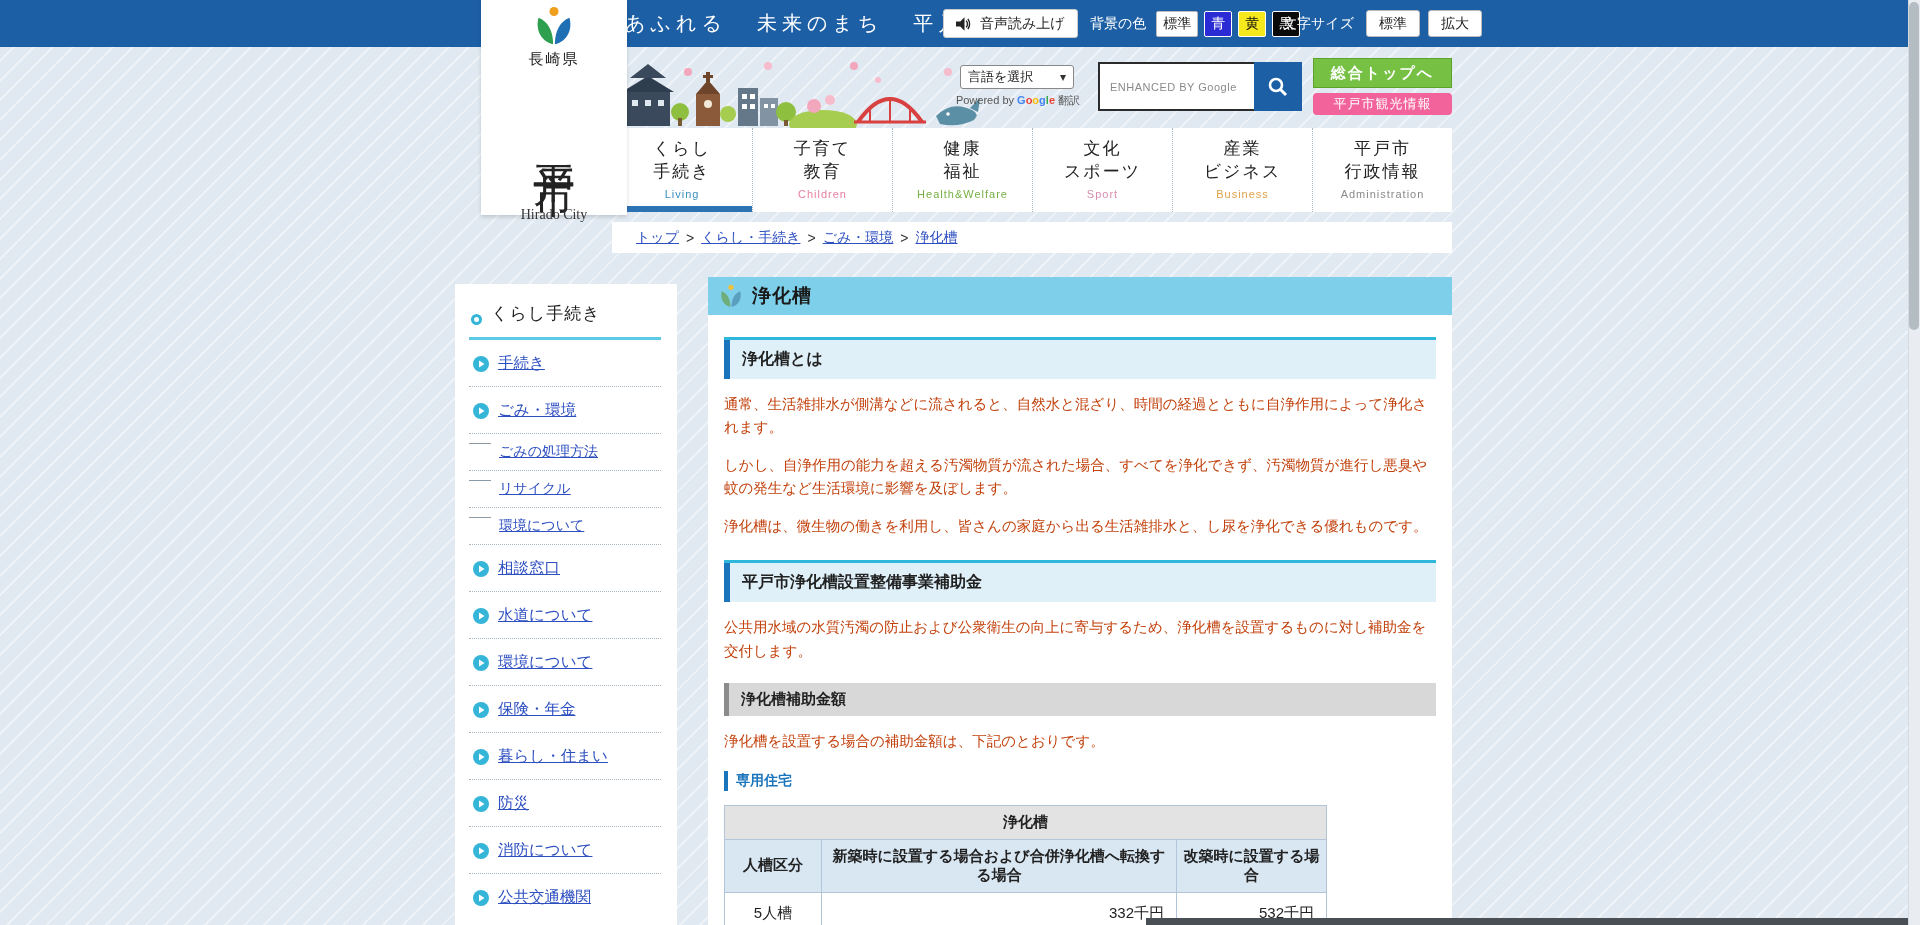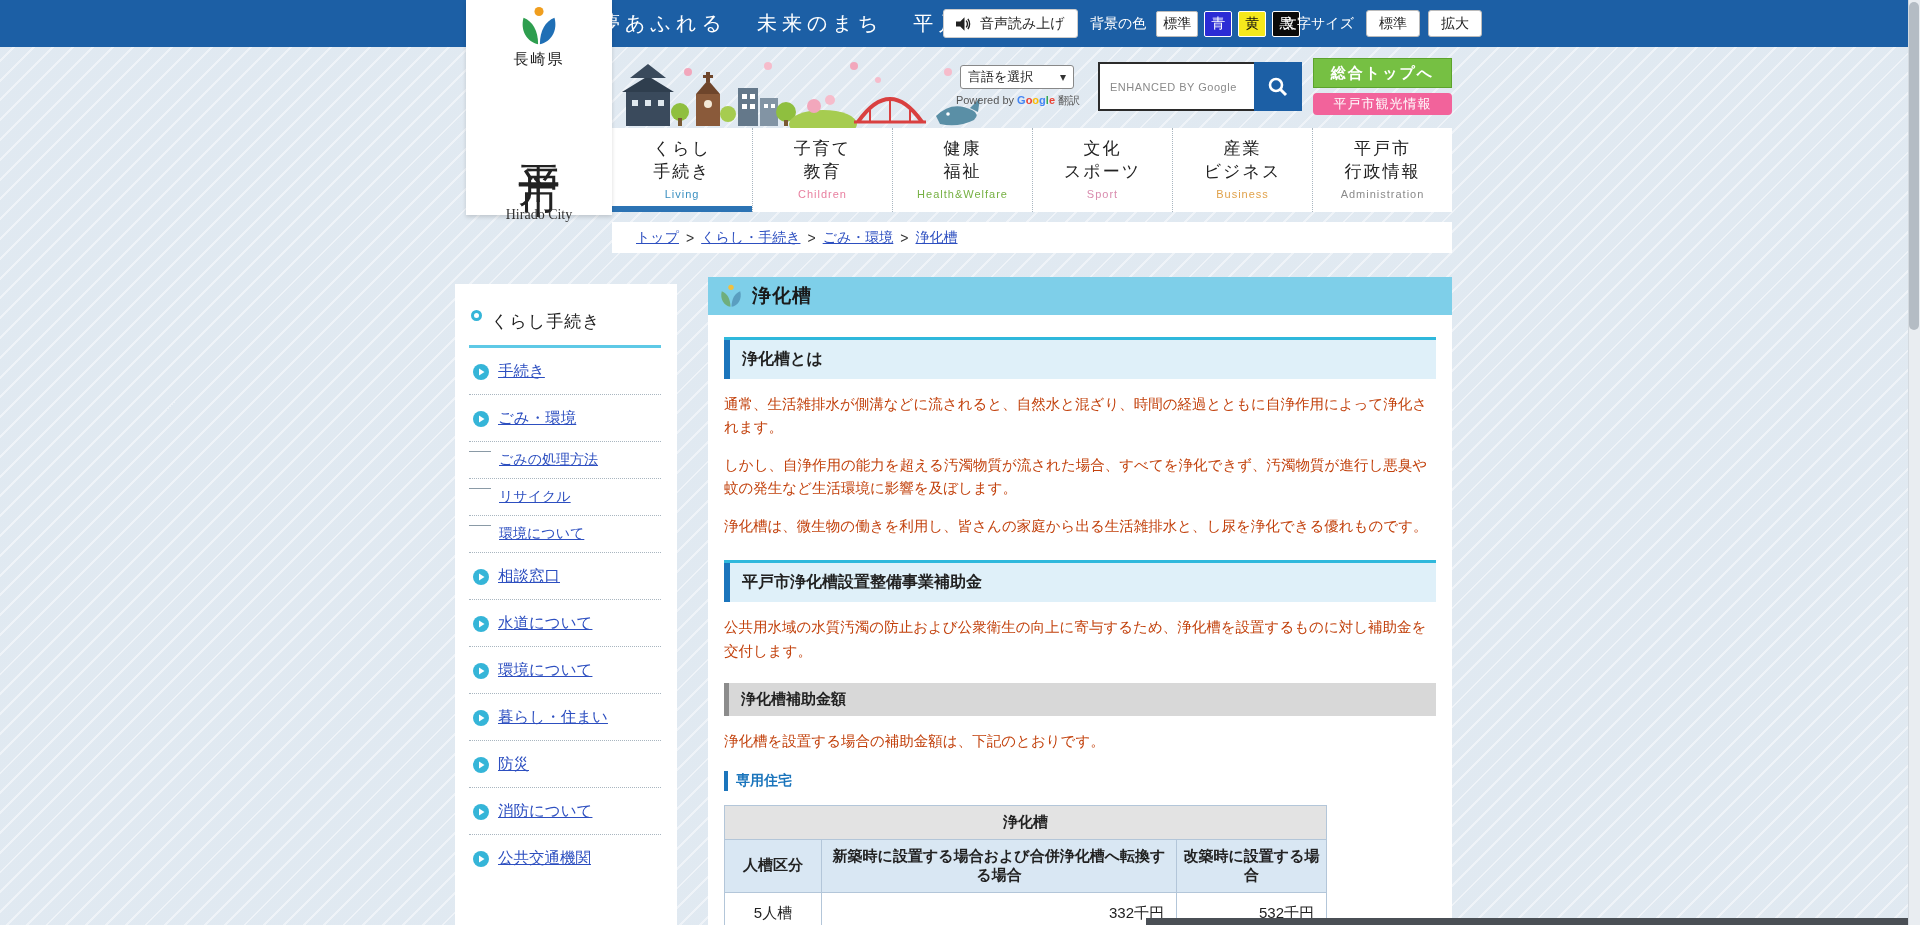--- a/index.html
+++ b/index.html
@@ -23,21 +23,21 @@
   .sq-std { background:#fff; color:#222; border-color:#bbb; }
   .sq-blue { background:#2b2bd5; color:#fff; }
   .sq-yellow { background:#f5e81c; color:#111; }
   .sq-black { background:#0a0a0a; color:#fff; }
   .fs-group { position:absolute; left:1283px; top:0; height:47px; display:flex; align-items:center; gap:8px; }
   .fs-btn { height:27px; padding:0 12px; background:#fff; color:#222; border:1px solid #bbb; border-radius:3px;
     display:flex; align-items:center; font-size:14px; cursor:pointer; }
   .spk { width:17px; height:14px; }
 
   
-  .logo-box { position:absolute; left:466px; top:0; width:146px; height:215px; background:#fff;
+  .logo-box { position:absolute; left:481px; top:0; width:146px; height:215px; background:#fff;
     box-shadow:0 2px 4px rgba(0,0,0,.15); text-align:center; z-index:5; }
   .logo-mark { margin:6px auto 0; width:44px; height:40px; }
   .logo-pref { font-family:"Liberation Serif","DejaVu Serif",serif; font-size:15px; color:#222; letter-spacing:2px; }
   .logo-city { margin:2px auto 0; writing-mode:vertical-rl; font-family:"Liberation Serif","DejaVu Serif",serif;
     font-size:42px; color:#222; line-height:1; letter-spacing:4px; height:134px; }
   .logo-en { font-family:"Liberation Serif","DejaVu Serif",serif; font-size:14px; color:#333; margin-top:2px; }
 
   
   .illustration { position:absolute; left:618px; top:50px; width:372px; height:78px; }
   .lang-select { position:absolute; left:960px; top:65px; width:114px; height:24px; background:#fff; border:1px solid #888;
@@ -70,21 +70,21 @@
   .en-sport{color:#d98cae}.en-business{color:#e0a14a}.en-admin{color:#8a8a8a}
   .nav-item.active::after { content:""; position:absolute; left:0; bottom:0; width:140px; height:6px; background:#2c73b4; }
 
   
   .breadcrumb { position:absolute; left:612px; top:222px; width:840px; height:31px; background:#fff;
     display:flex; align-items:center; padding-left:24px; font-size:14px; color:#333; gap:7px; }
   .bc-link { color:#2d4fc0; text-decoration:underline; cursor:pointer; }
 
   
   .sidebar { position:absolute; left:455px; top:284px; width:222px; height:660px; background:#fff; padding:14px 16px 0 14px; }
-  .sb-head { display:flex; align-items:flex-start; gap:9px; padding:4px 0 2px 2px;margin-top:8px; }
+  .sb-head { display:flex; align-items:flex-end; gap:9px; padding:4px 0 2px 2px; }
   .ring { width:11px; height:11px; border:3px solid #35b5d8; border-radius:50%; }
   .sb-title { font-size:17px; color:#222; letter-spacing:1px; }
   .sb-bar { margin-top:10px; height:3px; background:#5ec9e6; }
   .sb-item { display:flex; align-items:center; gap:9px; padding:13px 0 12px 4px; border-bottom:1px dotted #a9b6c0; cursor:pointer; }
   .sb-item:last-child { border-bottom:none; }
   .sb-link { font-size:15.5px; color:#2d4fc0; text-decoration:underline; }
   .ci { width:16px; height:16px; flex:0 0 16px; }
   .sb-sub { display:flex; align-items:flex-start; gap:8px; padding:9px 0 9px 0; border-bottom:1px dotted #a9b6c0; cursor:pointer; }
   .dash { width:22px; height:0; border-top:1px solid #8a9aa6; }
   .sb-sub .sb-link { font-size:14px; }
@@ -316,20 +316,27 @@
           <circle cx="8" cy="8" r="8" fill="#35b5d8"></circle>
           <polygon points="6,4.5 11.5,8 6,11.5" fill="#fff"></polygon>
         </svg>
       <span class="sb-link">環境について</span>
     </div>
     <div class="sb-item">
       <svg class="ci" viewBox="0 0 16 16">
           <circle cx="8" cy="8" r="8" fill="#35b5d8"></circle>
           <polygon points="6,4.5 11.5,8 6,11.5" fill="#fff"></polygon>
         </svg>
+      <span class="sb-link">保険・年金</span>
+    </div>
+    <div class="sb-item">
+      <svg class="ci" viewBox="0 0 16 16">
+          <circle cx="8" cy="8" r="8" fill="#35b5d8"></circle>
+          <polygon points="6,4.5 11.5,8 6,11.5" fill="#fff"></polygon>
+        </svg>
       <span class="sb-link">暮らし・住まい</span>
     </div>
     <div class="sb-item">
       <svg class="ci" viewBox="0 0 16 16">
           <circle cx="8" cy="8" r="8" fill="#35b5d8"></circle>
           <polygon points="6,4.5 11.5,8 6,11.5" fill="#fff"></polygon>
         </svg>
       <span class="sb-link">防災</span>
     </div>
     <div class="sb-item">

